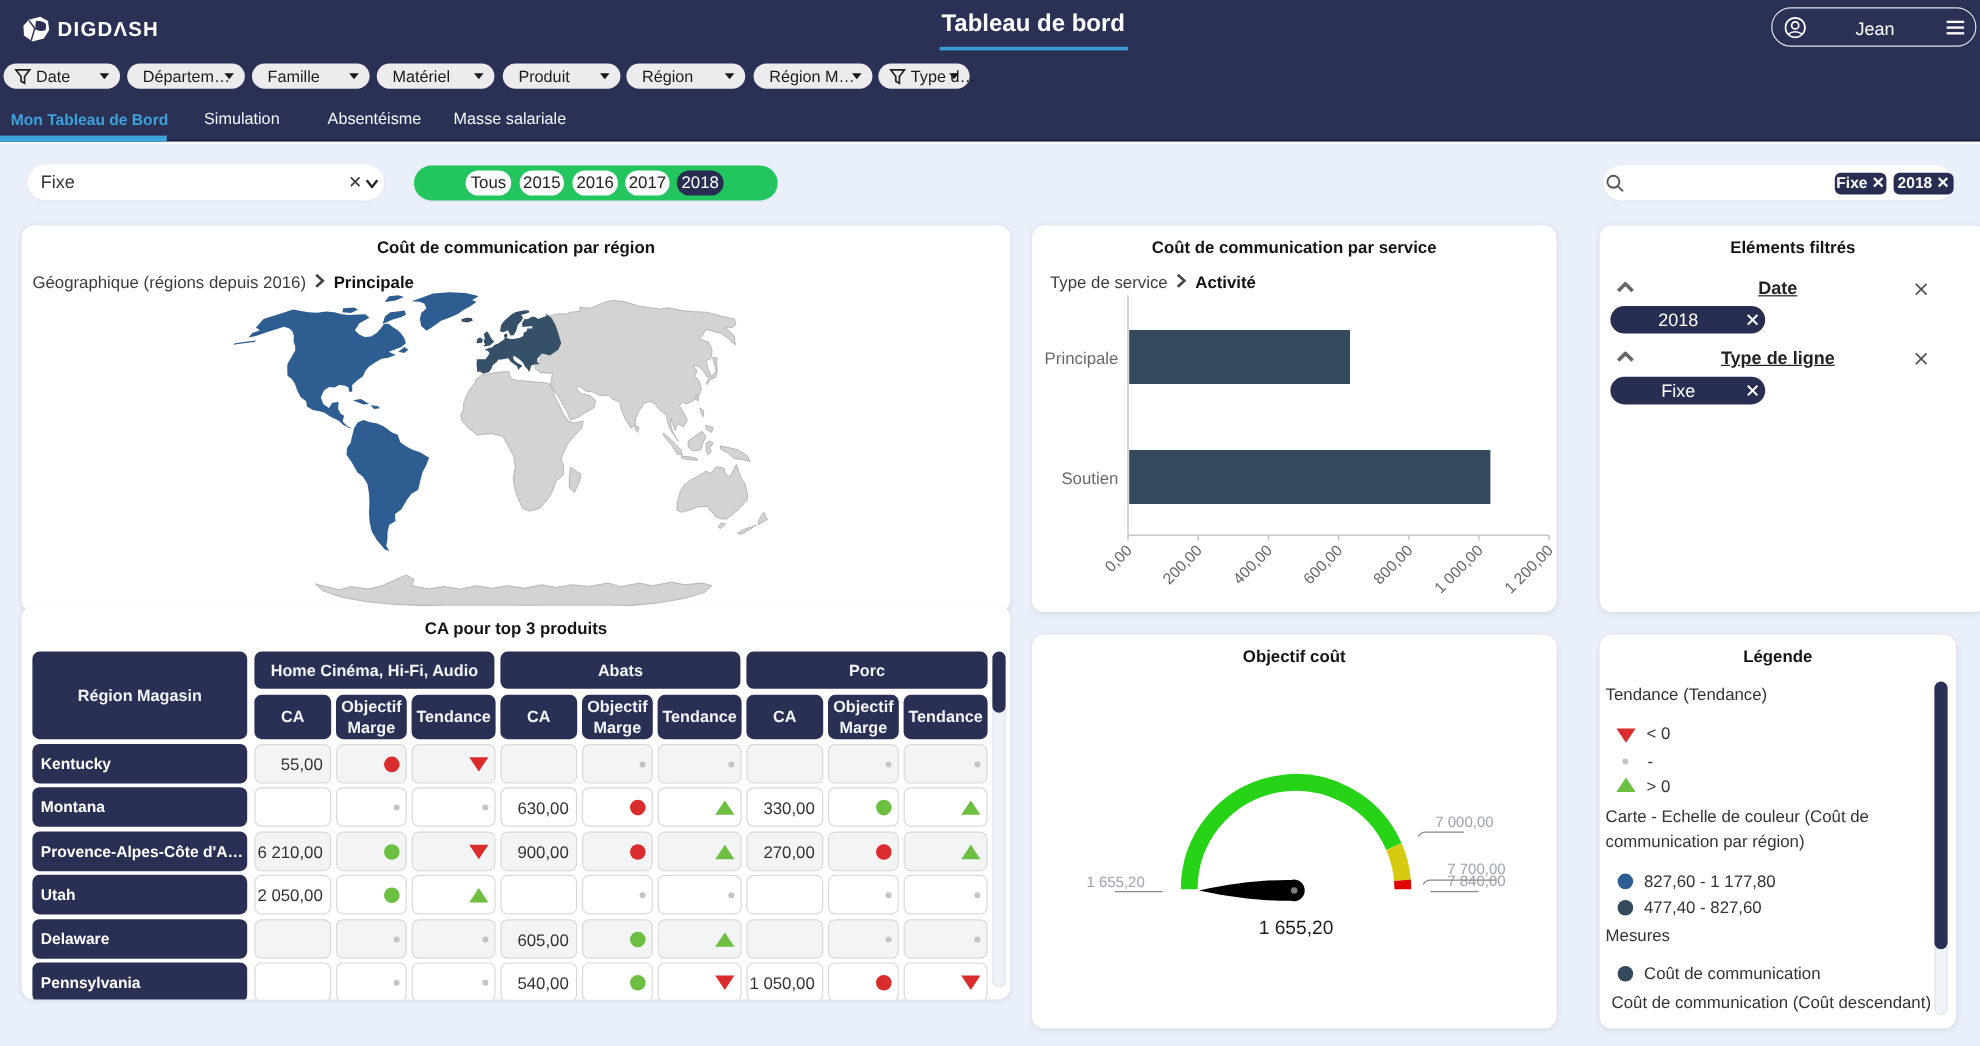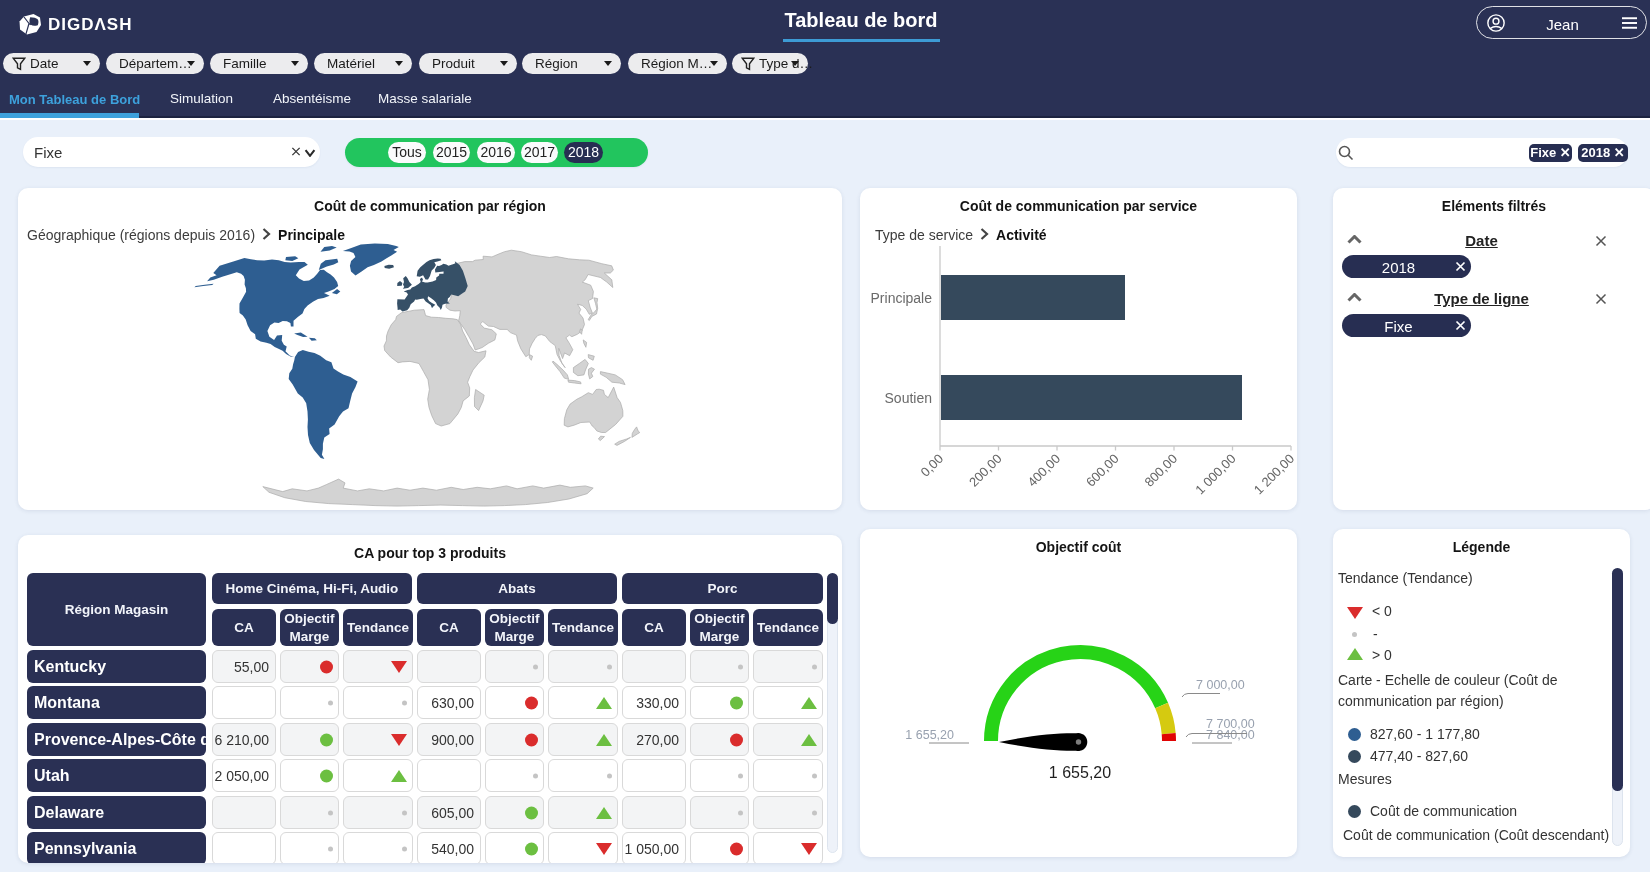--- a/index.html
+++ b/index.html
@@ -30,30 +30,30 @@
   #segment { position:absolute; left:345px; top:138px; width:303px; height:29px; background:#22c55e; border-radius:15px; box-shadow:0 1px 2px rgba(40,60,100,.06); }
   .seg { position:absolute; top:4px; height:21px; border-radius:11px; background:#fafbfc; font-size:14px; color:#222; text-align:center; line-height:21px; }
   .seg.on { background:#272e52; color:#fff; }
   #search { position:absolute; left:1336px; top:138px; width:292px; height:29px; background:#fff; border-radius:15px; box-shadow:0 1px 2px rgba(40,60,100,.06);font-weight:bold; }
   .schip { position:absolute; top:6px; height:18px; background:#272e52; border-radius:5px; color:#fff; font-size:13px; line-height:18px; text-align:center; }
   
   .card { position:absolute; background:#fff; border-radius:10px; box-shadow:0 1px 4px rgba(30,50,90,.10); }
   #c1 { left:18px;  top:188px; width:824px; height:322px; }
   #c2 { left:860px; top:188px; width:437px; height:322px; }
   #c3 { left:1333px;top:188px; width:322px; height:322px; }
-  #c4 { left:18px;  top:535px; width:824px; height:328px; overflow:hidden; }
+  #c4 { left:18px;  top:505px; width:824px; height:328px; overflow:hidden; }
   #c5 { left:860px; top:529px; width:437px; height:328px; }
   #c6 { left:1333px;top:529px; width:297px; height:328px; }
   .ctitle { position:absolute; left:0; top:10px; width:100%; text-align:center; font-size:14px; font-weight:bold; color:#141414; }
   .crumb { position:absolute; font-size:14px; color:#3c3c3c; white-space:nowrap; }
   .crumb b { color:#111; }
   .crumb .sep { display:inline-block; margin:0 7px; position:relative; top:0px; }
   
   .th { position:absolute; background:#2a3054; color:#f2f4fa; border-radius:6px; font-size:13.5px; font-weight:bold; text-align:center; }
-  .rowlab { position:absolute; background:#2a3054; color:#fff; border-radius:6px; font-size:16px; font-weight:bold; left:9px; width:179px; height:33px; line-height:33px; padding-left:7px; white-space:nowrap; overflow:hidden; }
+  .rowlab { position:absolute; background:#2a3054; color:#fff; border-radius:6px; font-size:13px; font-weight:bold; left:9px; width:179px; height:33px; line-height:33px; padding-left:7px; white-space:nowrap; overflow:hidden; }
   .td { position:absolute; background:#fff; border:1px solid #d9d9d9; border-radius:6px; height:33px; font-size:14px; color:#333; }
   .td.g { background:#f3f4f5; }
   .td .num { position:absolute; right:6px; top:8px; white-space:nowrap; }
   .ind { position:absolute; right:5px; top:50%; transform:translateY(-50%); }
   .dotg { width:5px; height:5px; border-radius:50%; background:#c4c4c4; }
   .cir { width:13px; height:13px; border-radius:50%; }
   .cir.red { background:#da2c2c; } .cir.grn { background:#6cbf41; }
   .tri { width:0; height:0; border-left:8px solid transparent; border-right:8px solid transparent; }
   .tri.up { border-bottom:12px solid #6cbf41; }
   .tri.dn { border-top:12px solid #da2c2c; }

